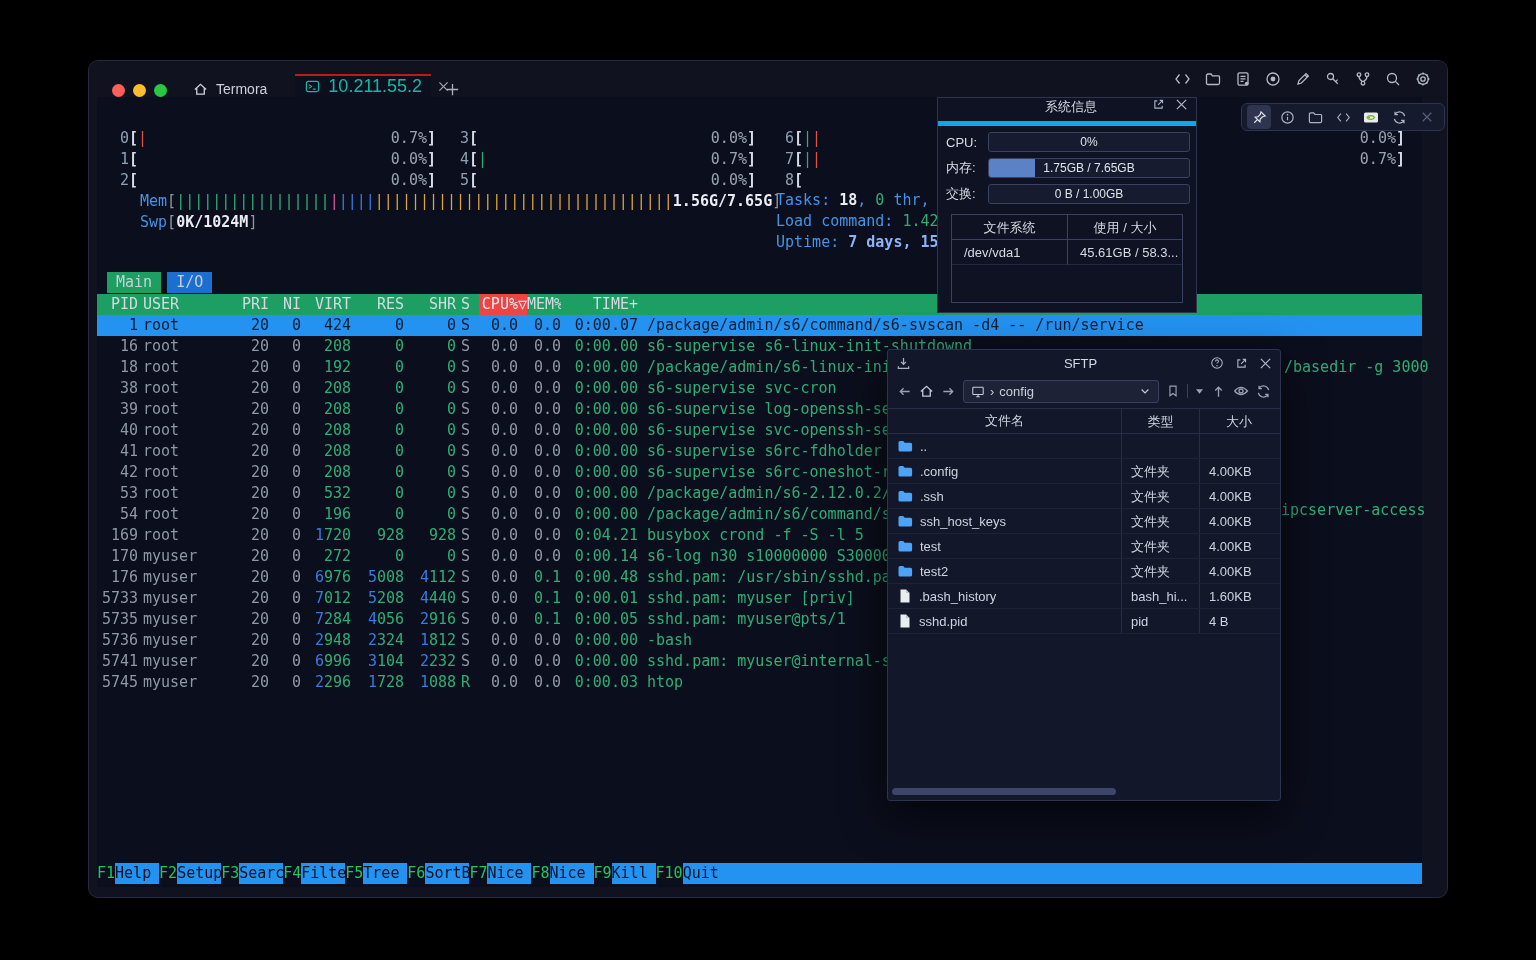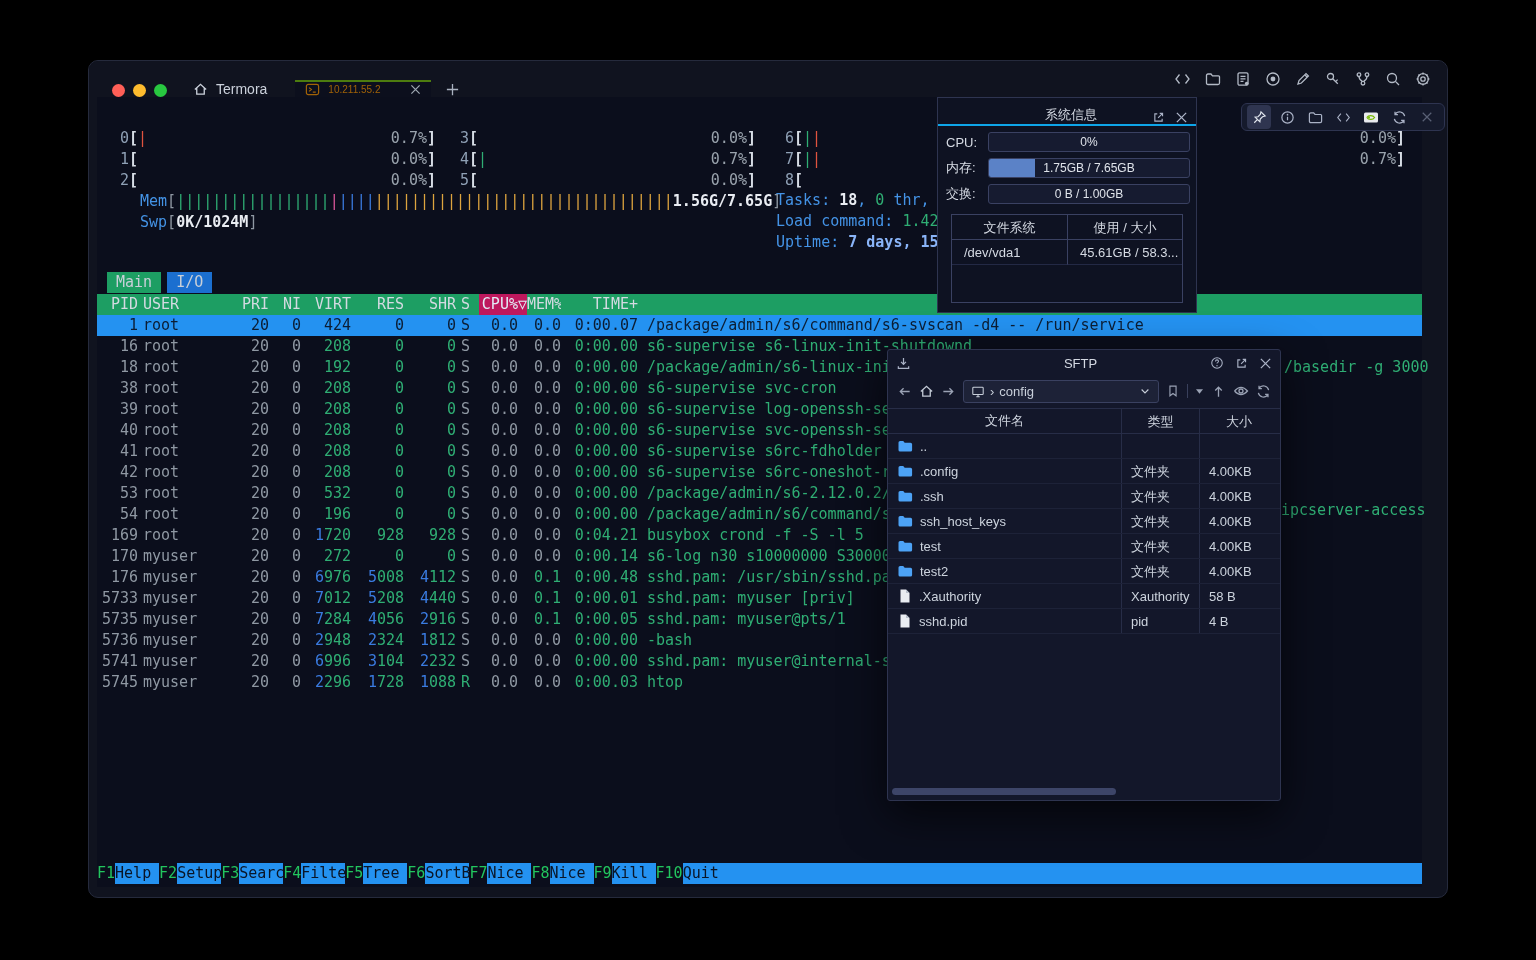--- a/index.html
+++ b/index.html
@@ -15,21 +15,21 @@
     overflow:hidden; box-shadow:0 24px 70px rgba(0,0,0,.75);
   }
   
   .tabbar { height:36px; display:flex; align-items:flex-end; position:relative; background:#10131f; }
   .lights { display:flex; gap:8px; align-items:center; padding:0 14px 0 23px; }
   .light { width:13px; height:13px; border-radius:50%; }
   .light.red{background:#ff5f57}.light.yellow{background:#febc2e}.light.green{background:#28c840}
   .tab-home { display:flex; align-items:center; gap:8px; color:#ccd2dc; font-size:14px; padding:0 28px 0 12px; }
   .tab-active {
     display:flex; align-items:center; gap:8px; width:136px; padding:0 10px;
-    background:#0c0f1d; border-top:2px solid #4d7c0f; color:#a16207; font-size:10px;
+    background:#0c0f1d; border-top:2px solid #b91c1c; color:#14b8a6; font-size:18px;
   }
   .tab-active .grow{flex:1}
   .tab-plus { display:flex; align-items:center; padding:0 14px; color:#aab2c0; }
   .tb-icons { position:absolute; right:16px; top:0; height:36px; display:flex; align-items:center; gap:14px; color:#b3bac6; }
   .tb-icons svg{display:block}
   
   .terminal {
     position:absolute; left:8px; top:36px; width:1325px; height:790px;
     background:#0b0e1c; font-family:"DejaVu Sans Mono", monospace;
     font-size:15px; color:#8f98a3; z-index:1;
@@ -60,36 +60,36 @@
   .prows { position:absolute; left:0; top:218px; right:0; }
   .prow { height:21px; display:flex; align-items:center; color:#8f98a3; white-space:pre; }
   .prow.sel { background:#2492f1; color:#0c1d33; }
   .hc, .pc { height:21px; line-height:21px; overflow:hidden; white-space:pre; }
   .c0{width:41px;text-align:right} .c1{width:90px;padding-left:5px}
   .c2{width:41px;text-align:right} .c3{width:32px;text-align:right}
   .c4{width:50px;text-align:right} .c5{width:53px;text-align:right}
   .c6{width:52px;text-align:right} .c7{width:23px;padding-left:5px}
   .c8{width:39px;text-align:right} .c9{width:43px;text-align:right}
   .c10{width:77px;text-align:right} .c11{flex:1;padding-left:9px}
-  .phead .c8{width:48px;background:#be185d;color:#e3ecf6} .phead .c9{width:34px}
+  .phead .c8{width:48px;background:#ef4444;color:#e3ecf6} .phead .c9{width:34px}
   .g{color:#2fae74} .bluedig{color:#3a7be0}
   .prow.sel .g, .prow.sel .bluedig{color:#0c1d33}
   .frag{position:absolute; color:#2fae74; height:21px; line-height:21px; white-space:pre;}
   
   .fnbar{position:absolute; left:0; top:766px; right:0; height:21px; display:flex; }
   .fk{color:#22c55e; line-height:21px; white-space:pre;}
   .fl{background:#2492f1; color:#0a1526; width:44px; line-height:21px; white-space:pre; overflow:hidden;}
   .fl.last{flex:1}
   
   .sysinfo{
     position:absolute; left:848px; top:36px; width:260px; height:216px;
     background:#0e1222; border:1px solid #2e3450; z-index:25;
     font-size:13px; color:#d5dae3;
   }
-  .si-head{height:28px; display:flex; align-items:flex-end; padding:0 8px; border-bottom:2px solid #0ea5e9;}
+  .si-head{height:28px; display:flex; align-items:flex-start; padding:0 8px; border-bottom:5px solid #0ea5e9;}
   .si-title{flex:1; text-align:center; padding-left:44px;}
   .si-hicons{display:flex; gap:10px; color:#aab2c6;}
   .si-row{display:flex; align-items:center; height:20px; margin:6px 6px 0 8px;}
   .si-label{width:42px;}
   .si-bar{flex:1; height:20px; background:#161b30; border:1px solid #3a4162; border-radius:3px; position:relative; overflow:hidden;}
   .si-fill{position:absolute; left:0; top:0; bottom:0; background:#5b82c7;}
   .si-text{position:absolute; left:0; right:0; top:0; bottom:0; text-align:center; line-height:18px; font-size:12px; color:#dfe3ea;}
   .si-table{position:absolute; left:13px; right:13px; top:116px; bottom:9px; border:1px solid #3a4162;}
   .si-trow{display:flex; height:25px;}
   .si-tcell{width:50%; line-height:25px; overflow:hidden; white-space:nowrap;}
@@ -522,24 +522,24 @@
           </span>
           <span class="sf-type">文件夹</span>
           <span class="sf-size">4.00KB</span>
         </div>
         <div class="sf-trow">
           <span class="sf-name">
   <svg width="15" height="16" viewBox="0 0 15 16">
               <path fill="#e9ecf1" d="M3.5 1.5h5.5L12.5 5v9.5h-9z"></path>
               <path fill="#b9c0cc" d="M9 1.5L12.5 5H9z"></path>
             </svg>
-<span>.Xauthority</span>
-          </span>
-          <span class="sf-type">Xauthority</span>
-          <span class="sf-size">58 B</span>
+<span>.bash_history</span>
+          </span>
+          <span class="sf-type">bash_hi...</span>
+          <span class="sf-size">1.60KB</span>
         </div>
         <div class="sf-trow">
           <span class="sf-name">
   <svg width="15" height="16" viewBox="0 0 15 16">
               <path fill="#e9ecf1" d="M3.5 1.5h5.5L12.5 5v9.5h-9z"></path>
               <path fill="#b9c0cc" d="M9 1.5L12.5 5H9z"></path>
             </svg>
 <span>sshd.pid</span>
           </span>
           <span class="sf-type">pid</span>

